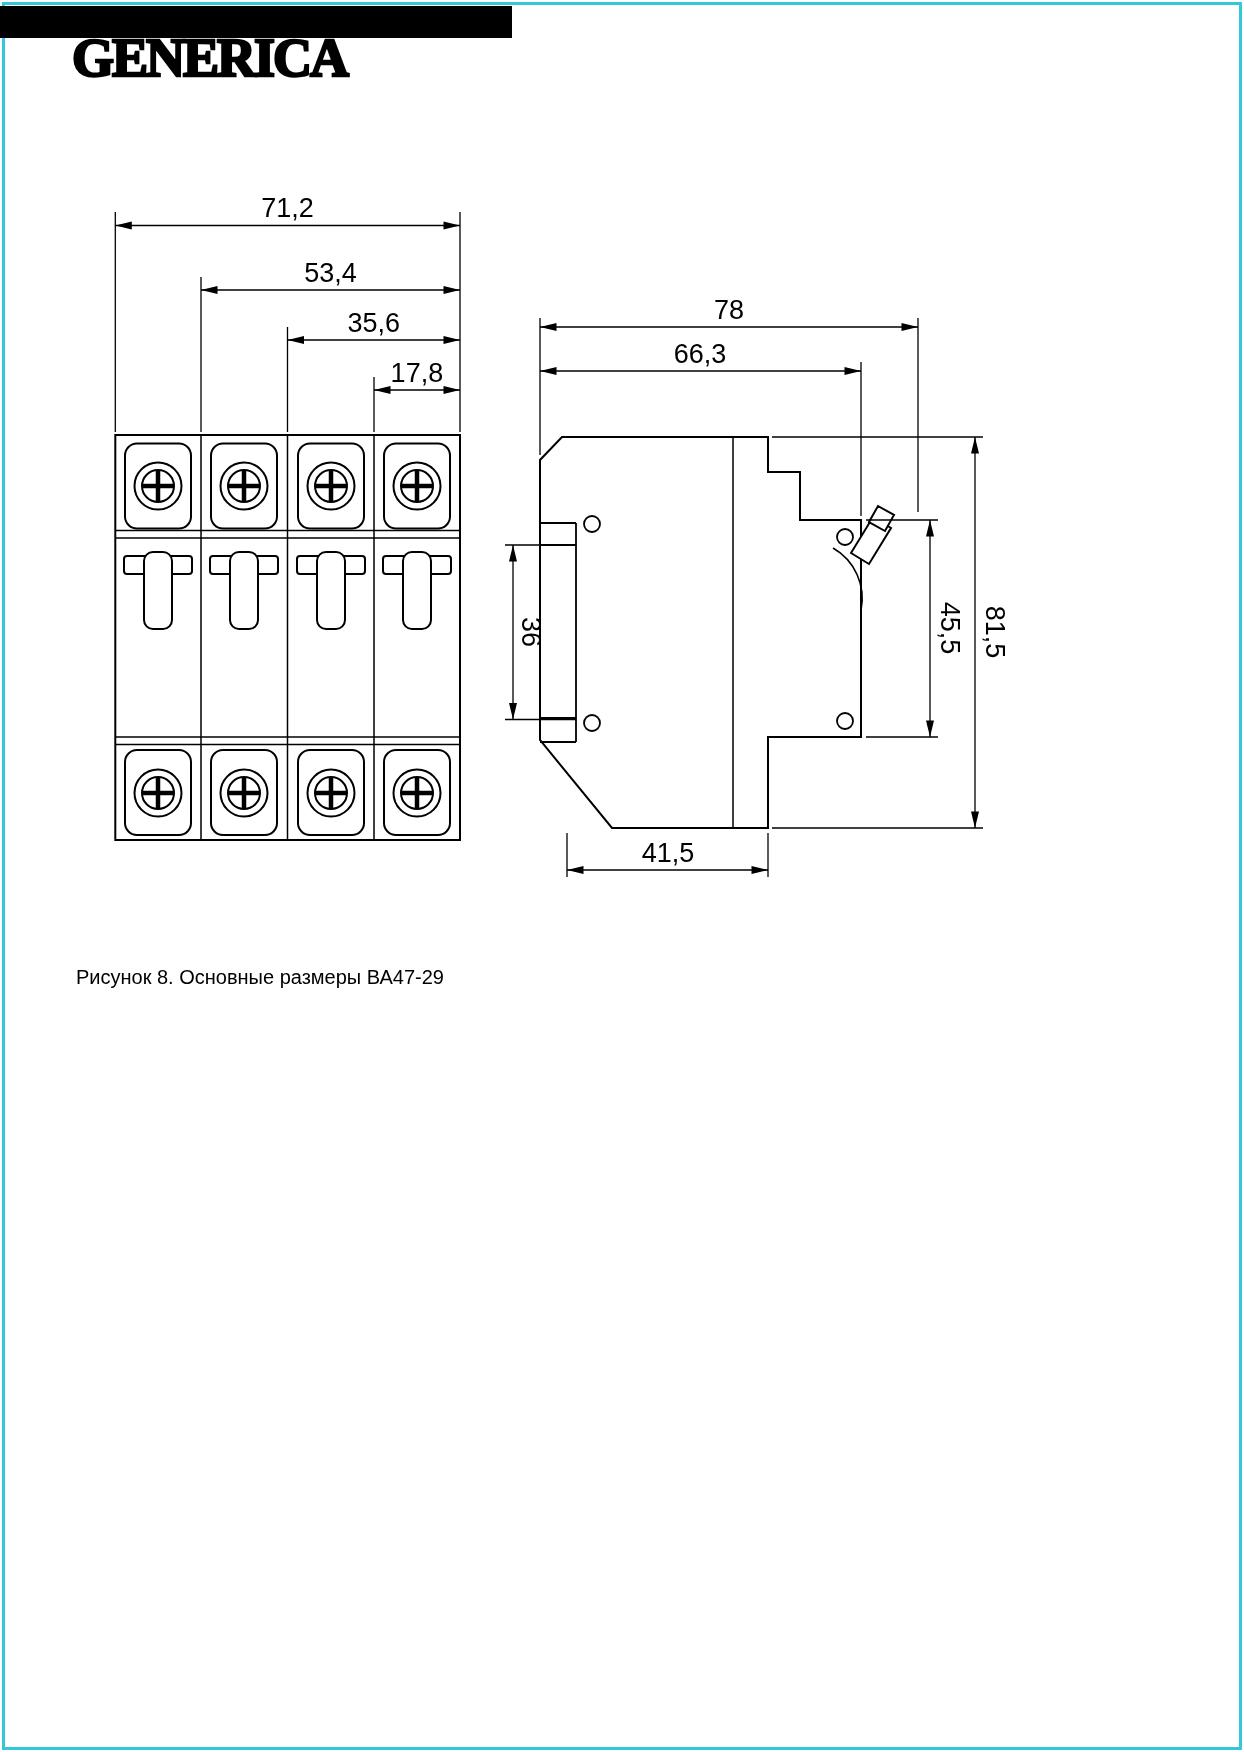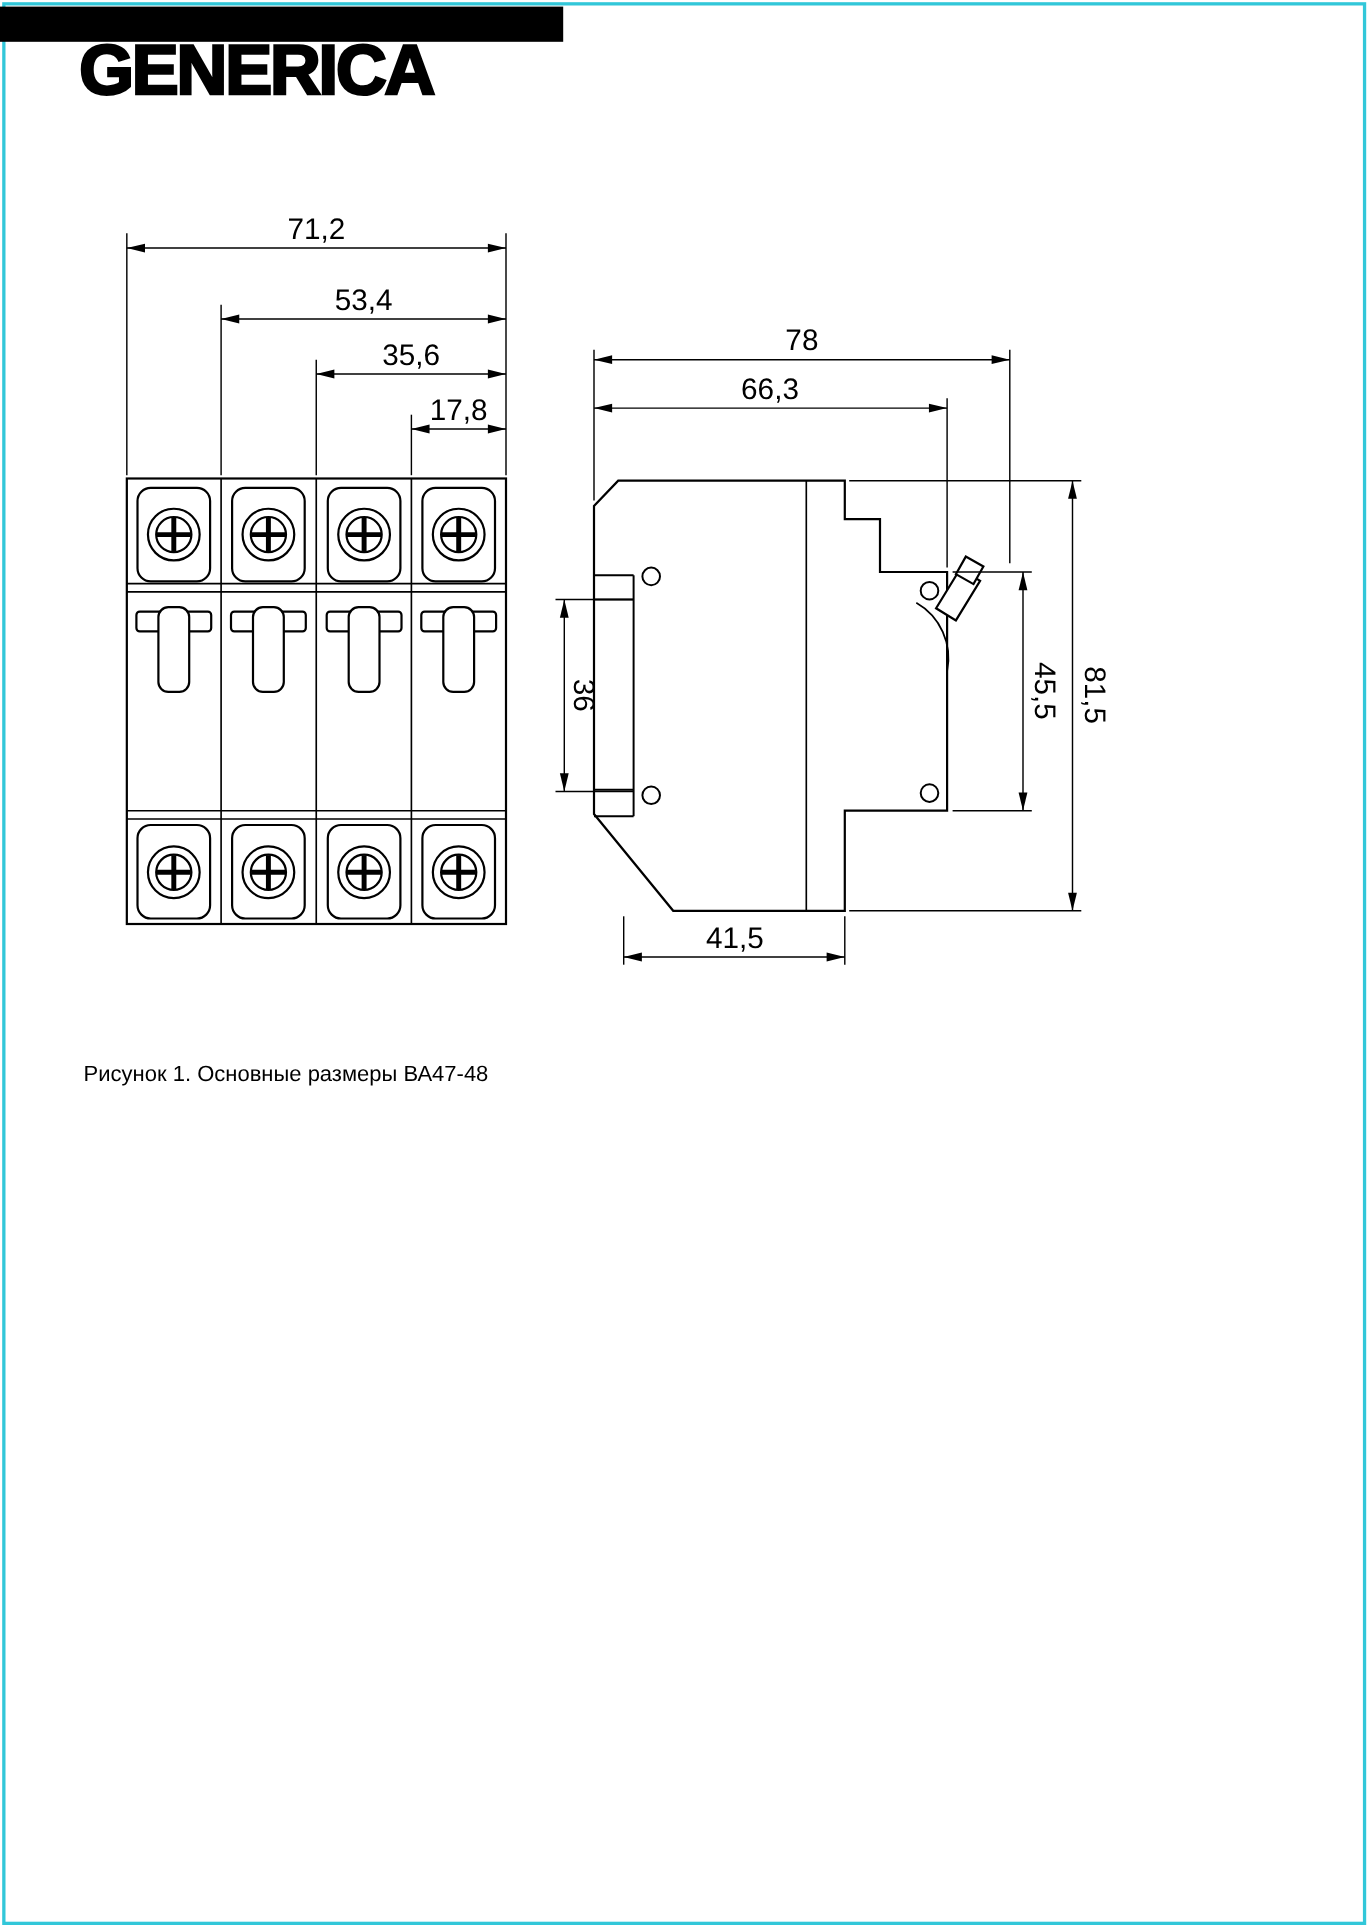--- a/index.html
+++ b/index.html
@@ -4,22 +4,22 @@
 <style>
   html,body{margin:0;padding:0;}
   body{
     width:1244px;height:1752px;position:relative;background:#ffffff;
     font-family:"Liberation Sans",sans-serif;color:#000;overflow:hidden;
   }
   .frame{position:absolute;inset:2px;border:3px solid #32c7d9;pointer-events:none;}
   .logo-bar{position:absolute;left:0;top:6px;width:512px;height:32px;background:#000;}
   .logo-text{
     position:absolute;left:72px;top:31px;width:444px;height:84px;
-    font-weight:bold;font-size:64px;line-height:1;letter-spacing:-2px;
-    -webkit-text-stroke:2.5px #000;white-space:nowrap;overflow:hidden;
+    font-weight:bold;font-size:54px;line-height:1;letter-spacing:-2px;
+    -webkit-text-stroke:2.5px #000;white-space:nowrap;overflow:hidden;font-family:Liberation Serif, serif;
   }
   .caption{position:absolute;left:76px;top:966px;font-size:20px;}
   .drawing{position:absolute;left:0;top:0;}
   svg text{font-family:"Liberation Sans",sans-serif;font-size:27px;fill:#000;stroke:none;text-anchor:middle;}
 </style>
 </head>
 <body>
 
 <div class="frame"></div>
 
@@ -172,13 +172,13 @@
   <g>
     <text x="729" y="318.5">78</text>
     <text x="700" y="362.5">66,3</text>
     <text x="522" y="632" transform="rotate(90 522 632)">36</text>
     <text x="941" y="628" transform="rotate(90 941 628)">45,5</text>
     <text x="986" y="632" transform="rotate(90 986 632)">81,5</text>
     <text x="668" y="861.5">41,5</text>
   </g>
 </svg>
 
-<div class="caption">Рисунок 1. Основные размеры ВА47-48</div>
+<div class="caption">Рисунок 8. Основные размеры ВА47-29</div>
 
 </body></html>

